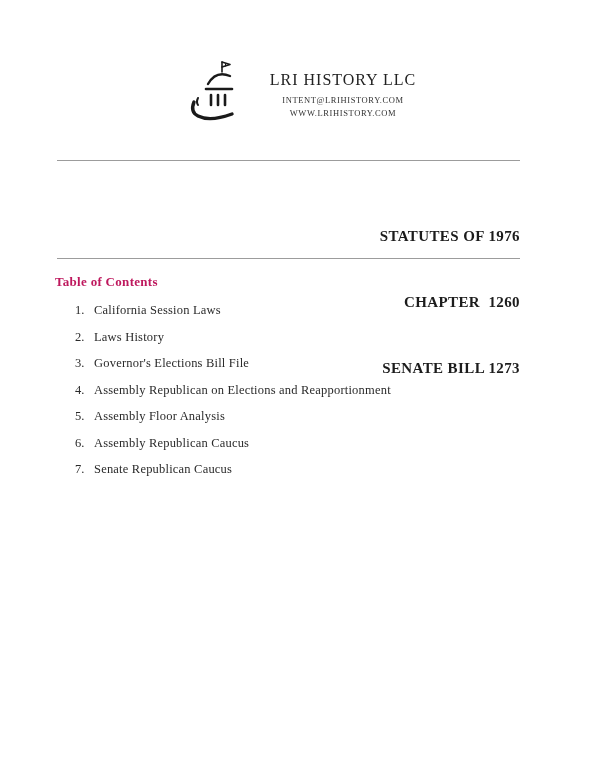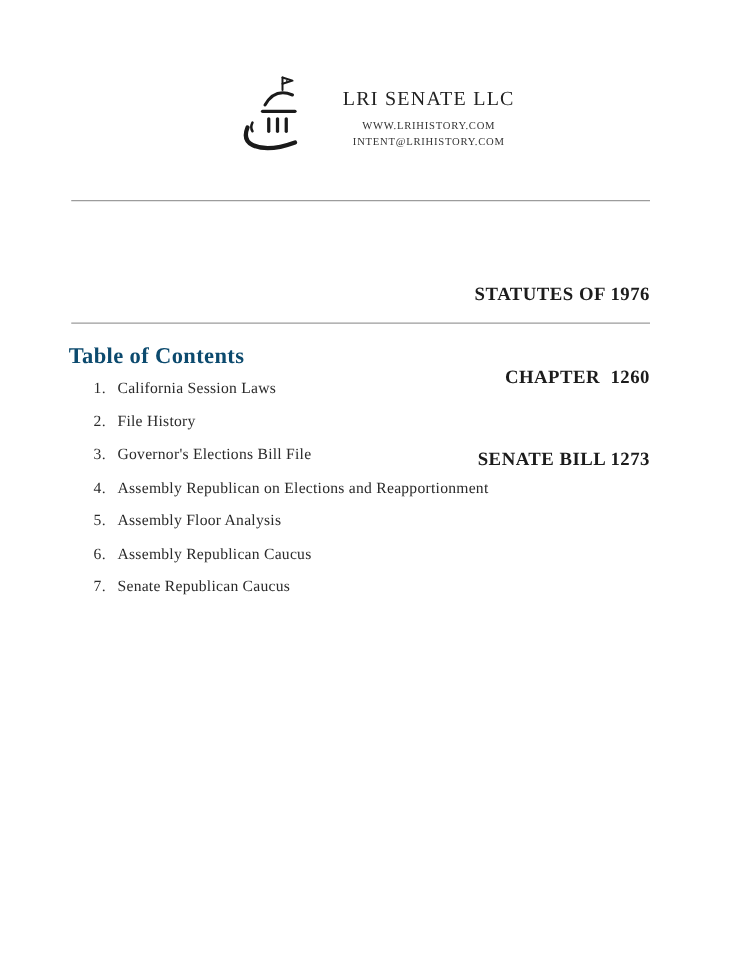--- a/index.html
+++ b/index.html
@@ -75,23 +75,23 @@
     color: #1c1c1c;
     white-space: pre;
   }
 
   
   .toc-title {
     position: absolute;
     top: 274px;
     left: 55px;
     font-weight: bold;
-    font-size: 18px;
+    font-size: 13px;
     letter-spacing: 0.3px;
-    color: #0c4a6e;
+    color: #be185d;
   }
   .toc-list {
     position: absolute;
     top: 303px;
     left: 70px;
     margin: 0;
     padding: 0 0 0 18px;
     font-size: 12.5px;
     color: #2a2a2a;
     letter-spacing: 0.2px;
@@ -121,39 +121,39 @@
 
         <path d="M27 37 v10" stroke-width="2.6"></path>
         <path d="M34 37 v10" stroke-width="2.6"></path>
         <path d="M41 37 v10" stroke-width="2.6"></path>
 
         <path d="M10 44 q-4 10 4 14 q12 6 34 -2" stroke-width="3.4"></path>
         <path d="M14 40 q-2 4 0 7" stroke-width="2"></path>
       </svg>
     </div>
     <div class="lh-text">
-      <div class="company-name">LRI SENATE LLC</div>
+      <div class="company-name">LRI HISTORY LLC</div>
+      <div class="lh-line">INTENT@LRIHISTORY.COM</div>
       <div class="lh-line">WWW.LRIHISTORY.COM</div>
-      <div class="lh-line">INTENT@LRIHISTORY.COM</div>
     </div>
   </div>
 
   <div class="rule rule-1"></div>
   <div class="rule rule-2"></div>
 
   <div class="case-block">
     <div>STATUTES OF 1976</div>
     <div>CHAPTER  1260</div>
     <div>SENATE BILL 1273</div>
   </div>
 
   <div class="toc-title">Table of Contents</div>
   <ol class="toc-list">
     <li>California Session Laws</li>
-    <li>File History</li>
+    <li>Laws History</li>
     <li>Governor's Elections Bill File</li>
     <li>Assembly Republican on Elections and Reapportionment</li>
     <li>Assembly Floor Analysis</li>
     <li>Assembly Republican Caucus</li>
     <li>Senate Republican Caucus</li>
   </ol>
 
 </div>
 
 </body></html>

